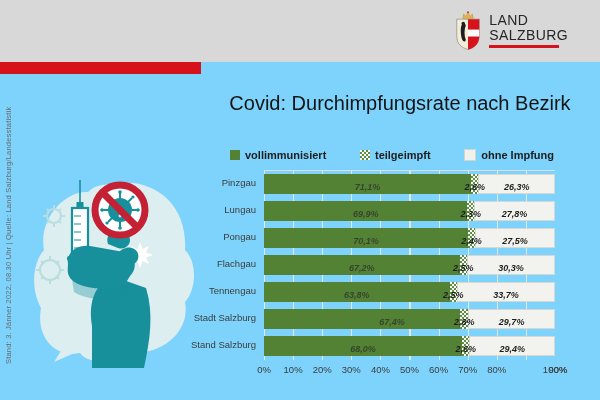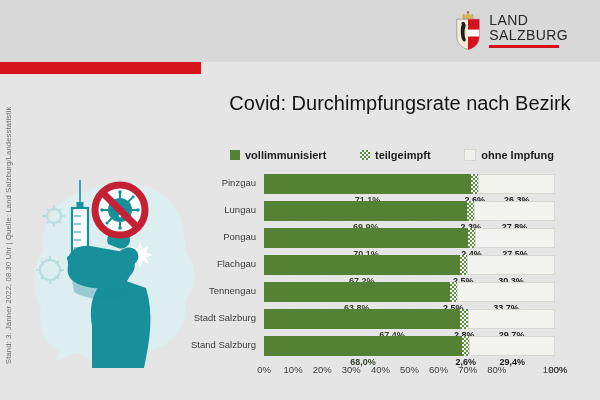--- a/index.html
+++ b/index.html
@@ -1,16 +1,16 @@
 <!DOCTYPE html>
 <html><head>
 <meta charset="utf-8">
 <style>
   html,body{margin:0;padding:0;background:#fff;}
-  #stage{position:relative;width:600px;height:400px;overflow:hidden;background:#e5e5e5;
+  #stage{position:relative;width:600px;height:400px;overflow:hidden;background:#7dd3fc;
          font-family:"Liberation Sans","DejaVu Sans",sans-serif;}
 
   
   .header-band{position:absolute;left:0;top:0;width:600px;height:62px;background:#d8d8d8;}
   .red-bar{position:absolute;left:0;top:62px;width:201px;height:12px;background:#d6121b;}
   .logo{position:absolute;right:32px;top:10px;display:flex;align-items:flex-start;}
   .logo svg{display:block;margin-right:8px;}
   .logo-text{display:flex;flex-direction:column;font-size:14px;line-height:1.08;
              letter-spacing:.4px;color:#262626;font-weight:500;padding-top:3px;}
   .logo-underline{width:70px;height:3px;background:#d6121b;margin-top:2px;}
@@ -36,21 +36,21 @@
     background-size:4px 4px;background-position:0 0,2px 2px;}
   .swatch-light{background:#f1f1ec;border:1px solid #d5d5d0;}
 
   
   #plot{position:absolute;left:264px;top:170px;width:291px;height:189px;
         border-top:1px solid #dedede;
         background:repeating-linear-gradient(to right,#e6e6e3 0 1px,transparent 1px 29.1px);}
   .chart-row{position:absolute;left:0;width:100%;height:20px;display:flex;}
   .seg{height:100%;}
   .seg-light{background:#f2f2ee;border:1px solid #d8d8d3;box-sizing:border-box;flex:1;}
-  .val{position:absolute;top:16px;line-height:20px;font-size:9px;font-weight:700;}
+  .val{position:absolute;top:3px;line-height:20px;font-size:9px;font-weight:700;font-style:italic;}
   .val-green{text-align:center;color:#36452c;}
   .val-mid{transform:translateX(-50%);color:#1e1e1e;white-space:nowrap;}
   .val-light{text-align:center;color:#1e1e1e;border-radius:9px;}
   .cat-label{position:absolute;left:120px;width:136px;text-align:right;
              font-size:9.5px;color:#3c3c3c;line-height:20px;}
   .x-tick{position:absolute;top:364px;width:30px;text-align:center;
           font-size:9.5px;color:#3c3c3c;}
 </style>
 </head>
 <body>

